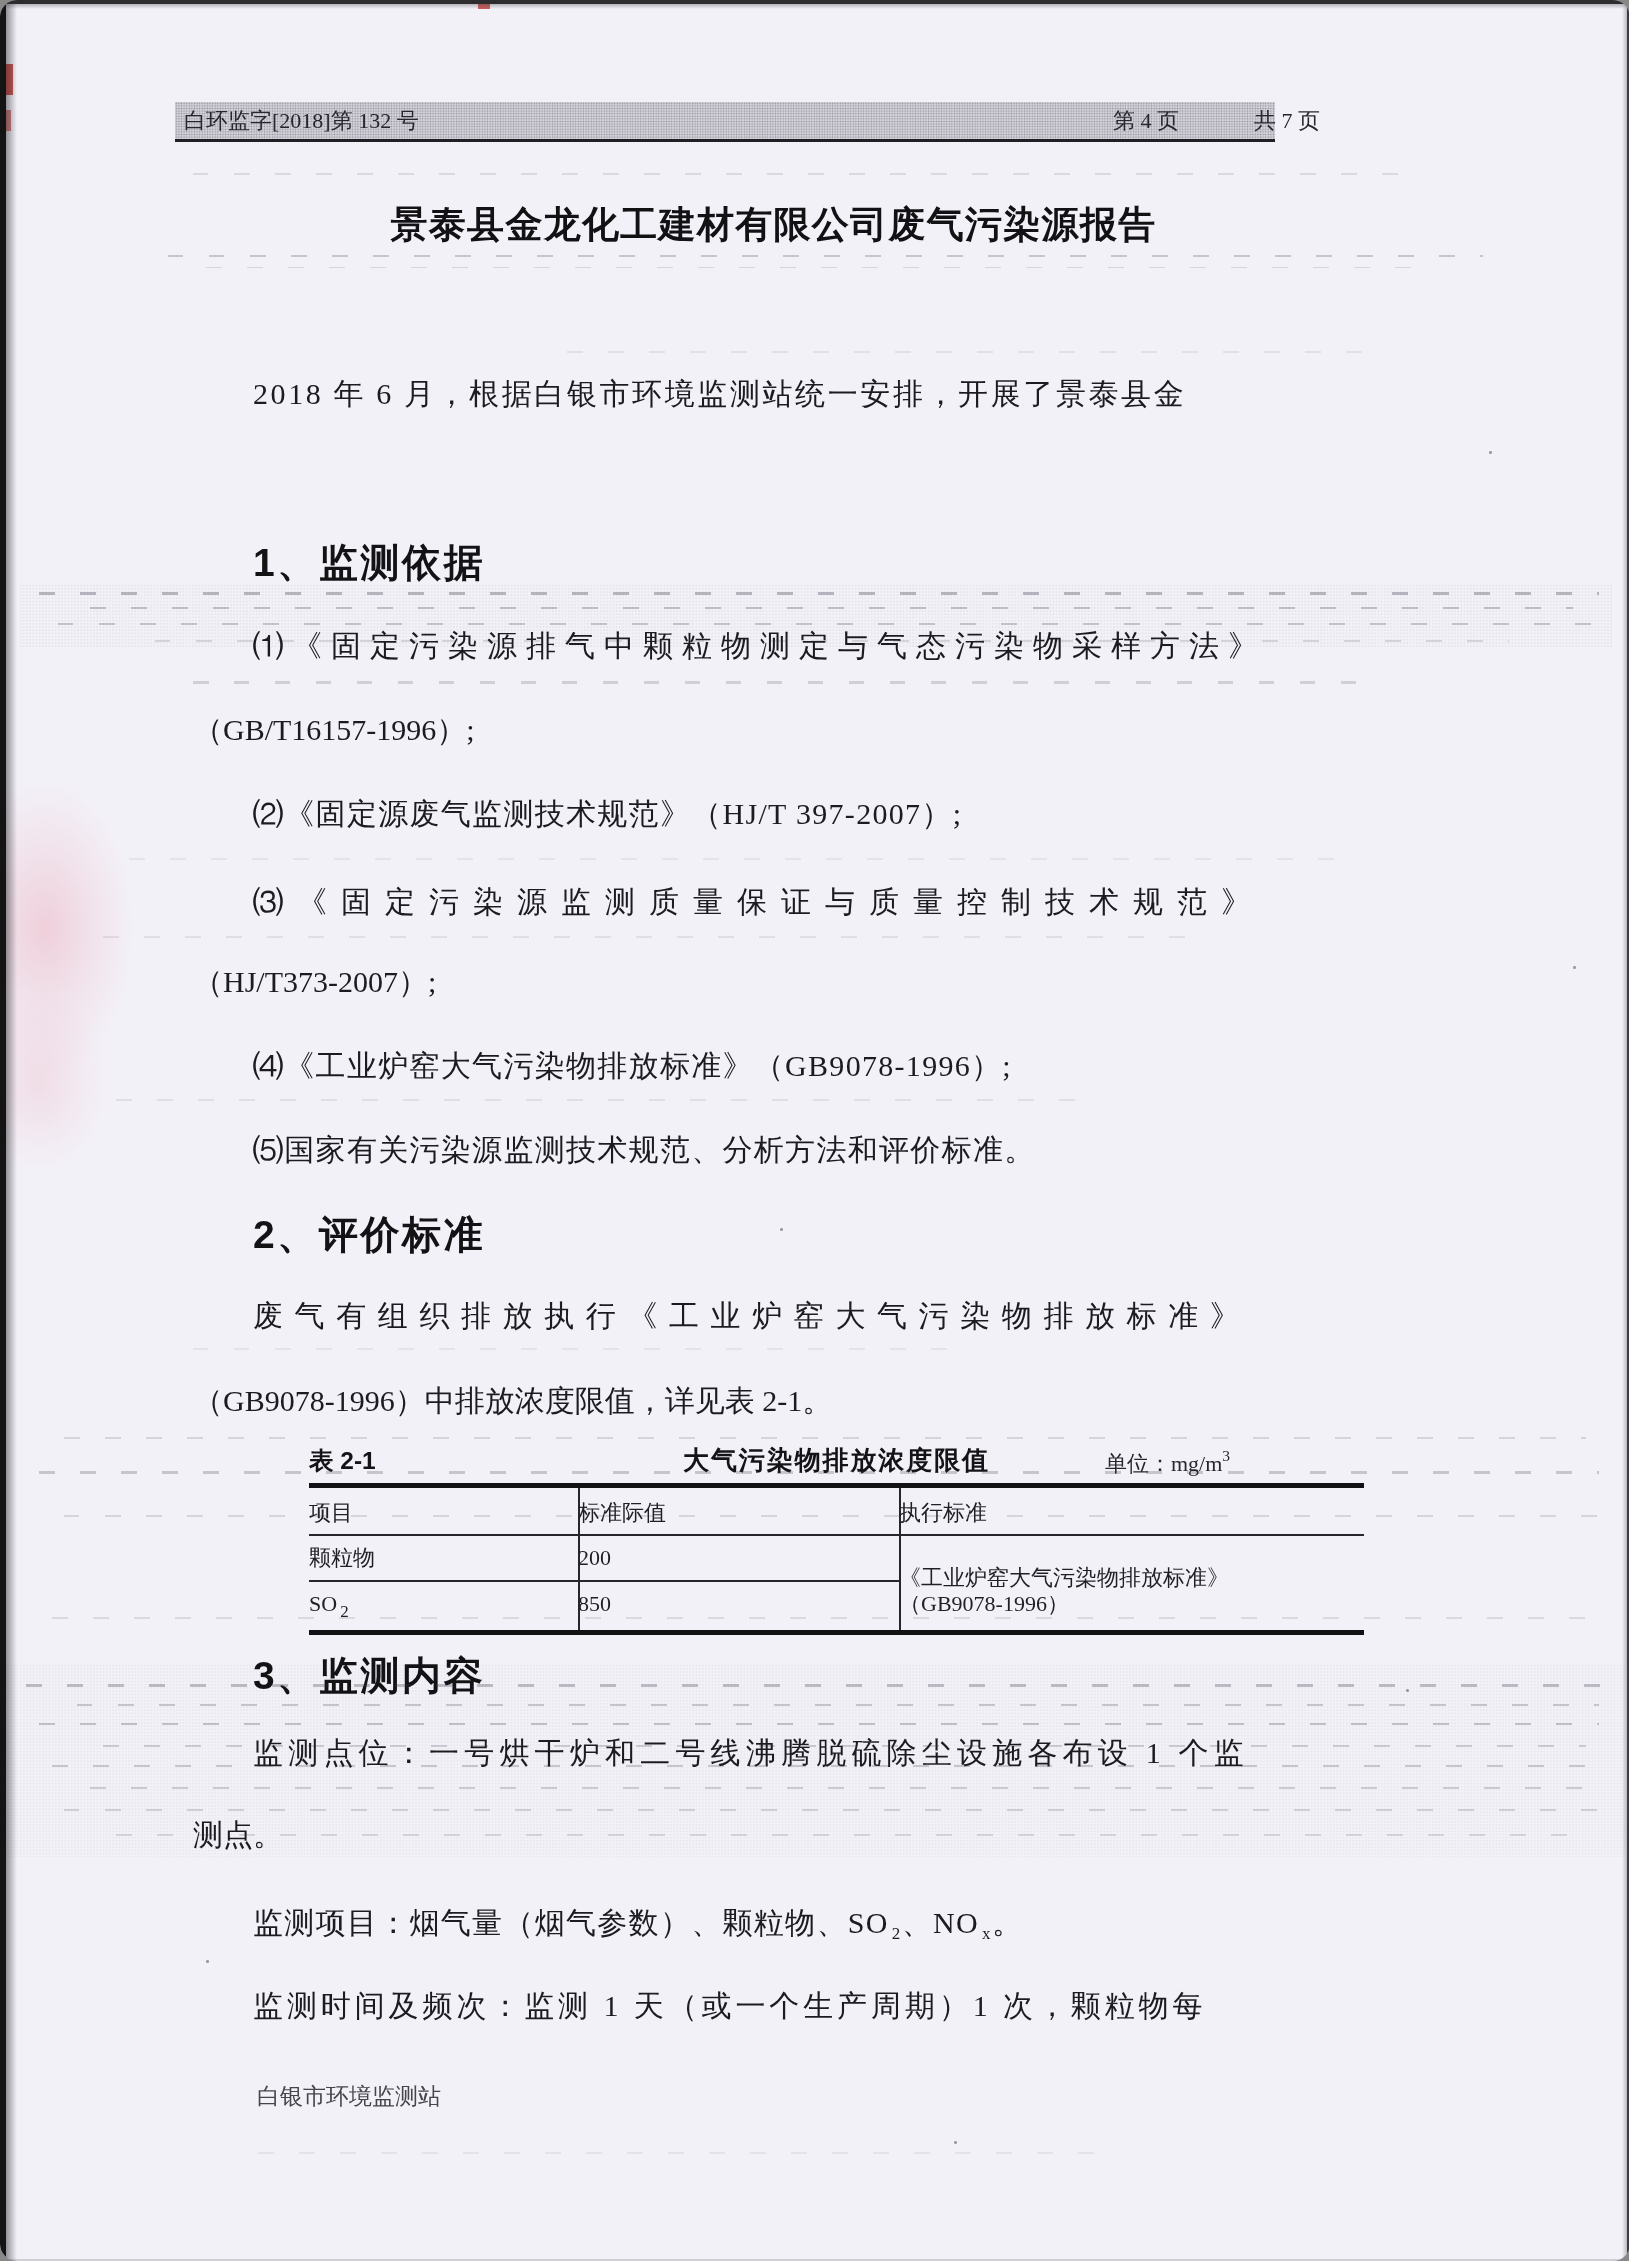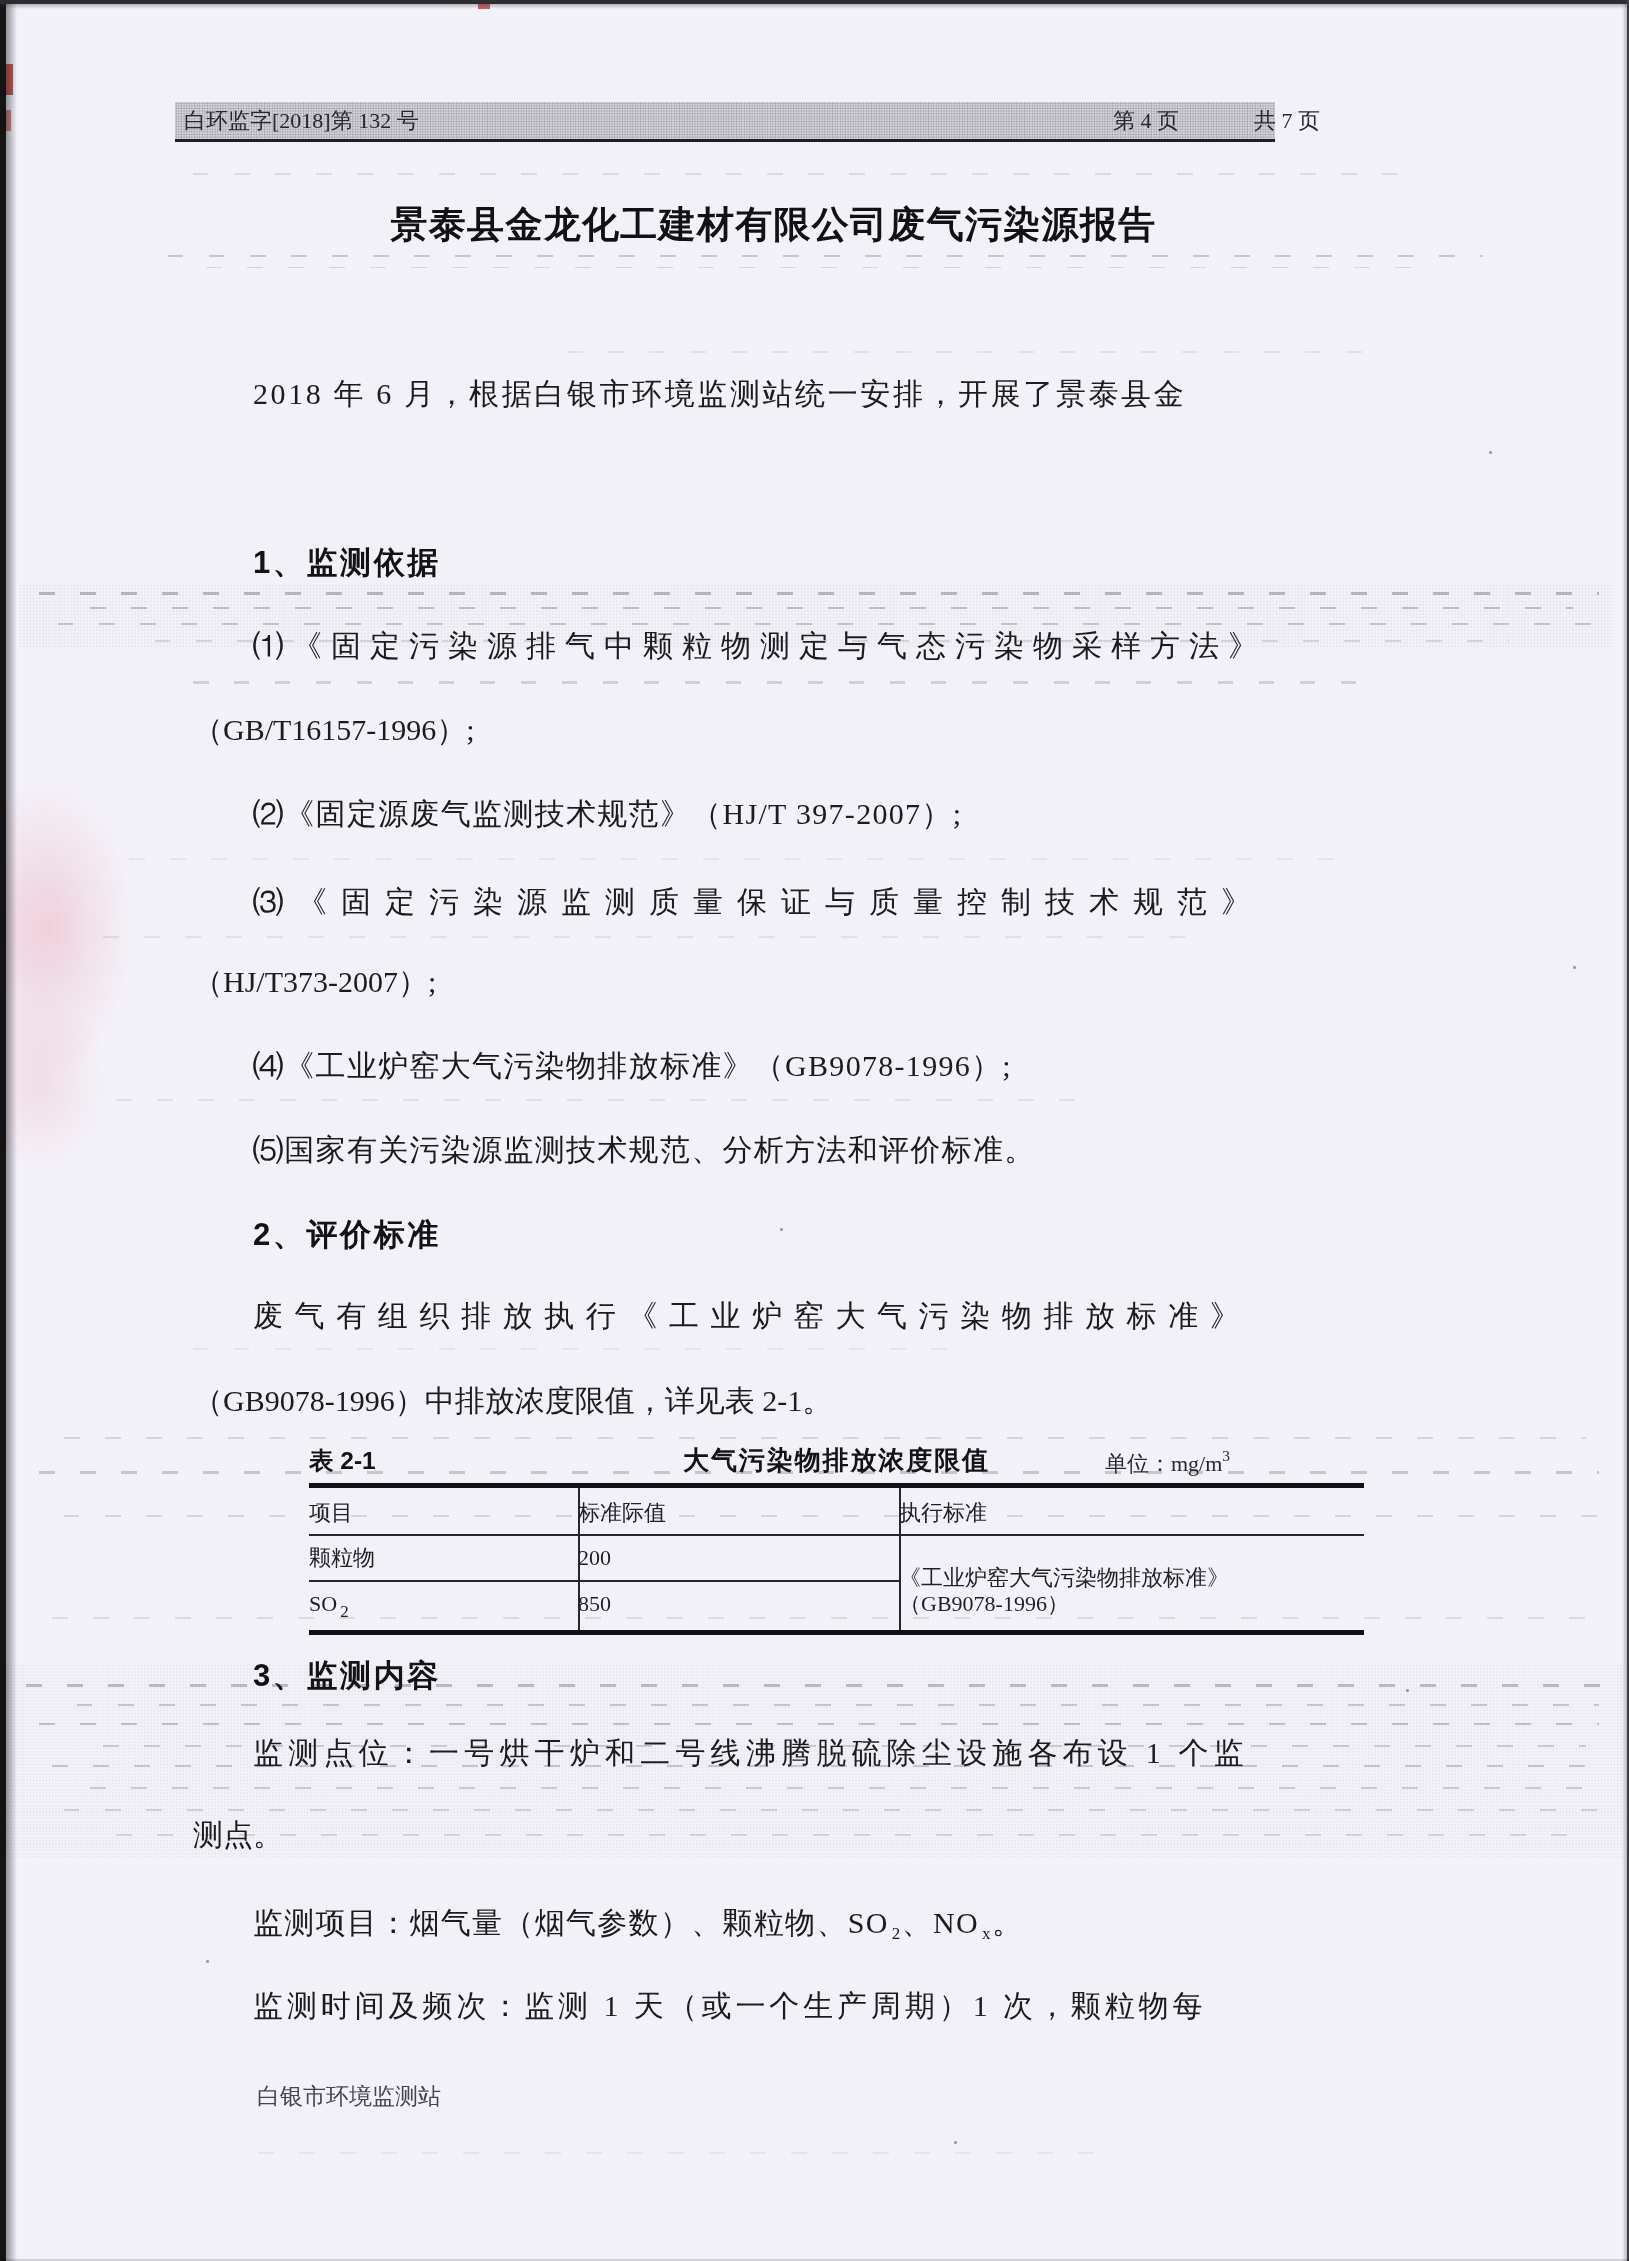--- a/index.html
+++ b/index.html
@@ -3,20 +3,21 @@
 <meta charset="utf-8">
 <style>
   html,body{margin:0;padding:0;background:#888;}
   .page{
     position:relative;
     width:1630px;height:2261px;
     background:#f3f1f8;
     overflow:hidden;
     font-family:"Liberation Serif","DejaVu Serif",serif;
     color:#1c1c20;
+    border-radius:17px;
   }
   
   .edge-left{position:absolute;left:0;top:0;width:6.4px;height:2261px;background:#141414;}
   .edge-left-fade{position:absolute;left:6.4px;top:0;width:10.3px;height:2261px;
     background:linear-gradient(90deg,rgba(30,30,34,.45),rgba(30,30,34,0));}
   .edge-top{position:absolute;left:0;top:0;width:1630px;height:3.9px;background:#2d2d30;}
   .edge-top-fade{position:absolute;left:0;top:3.9px;width:1630px;height:5.2px;
     background:linear-gradient(180deg,rgba(60,60,66,.35),rgba(60,60,66,0));}
   .edge-right{position:absolute;right:0;top:0;width:3.2px;height:2261px;background:#3c3c44;}
   .edge-right-fade{position:absolute;right:3.2px;top:0;width:5.2px;height:2261px;
@@ -33,21 +34,21 @@
     background-image:radial-gradient(rgba(20,20,30,.35) 0.6px,rgba(0,0,0,0) 1px);
     background-size:2.6px 2.6px;}
   .header-rule{position:absolute;left:175px;top:139px;width:1100px;height:3.2px;background:#1f1f24;}
   .red-mark{position:absolute;background:#c03a34;}
   .stamp-bleed{position:absolute;pointer-events:none;
     background:radial-gradient(closest-side,rgba(228,130,150,.30),rgba(228,130,150,.12) 55%,rgba(228,130,150,0));}
   .speck{position:absolute;width:2.6px;height:2.6px;background:#33333a;opacity:.45;border-radius:50%;}
   
   .line{position:absolute;font-size:30px;line-height:41px;white-space:nowrap;color:#1c1c20;}
   .hline{position:absolute;font-family:"Liberation Sans","DejaVu Sans",sans-serif;
-    font-weight:bold;font-size:31px;line-height:41px;white-space:nowrap;color:#131316;}
+    font-weight:bold;font-size:39px;line-height:41px;white-space:nowrap;color:#131316;}
   .title{position:absolute;left:193px;top:201px;width:1161px;text-align:center;
     font-family:"Liberation Sans","DejaVu Sans",sans-serif;font-weight:bold;
     font-size:37px;line-height:48px;color:#121214;letter-spacing:1.3px;}
   .hdr{position:absolute;top:107px;font-size:22px;line-height:28px;color:#26262c;white-space:nowrap;}
   .footer{position:absolute;left:257px;top:2081px;font-size:23px;line-height:31px;color:#45454b;}
   sub.s{font-size:17px;vertical-align:-6.4px;margin-left:3.2px;}
   sup.s{font-size:15.5px;vertical-align:10.3px;}
   
   .tbl{position:absolute;left:309px;top:1483px;width:1055px;height:142px;
     border-top:5.2px solid #121215;border-bottom:5.8px solid #121215;}

